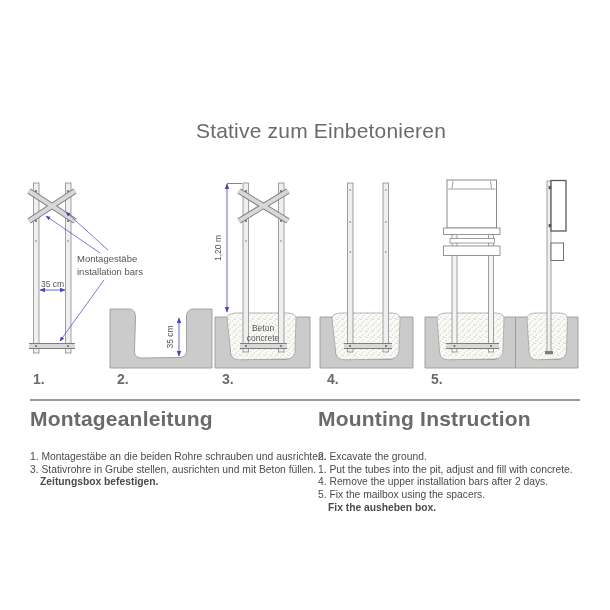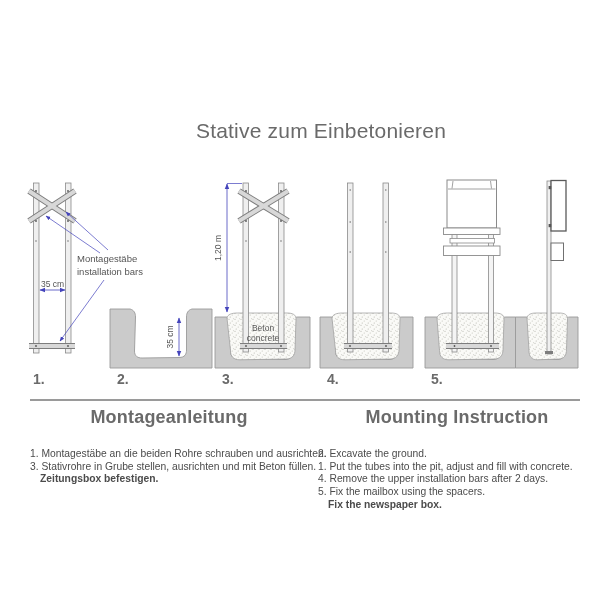--- a/index.html
+++ b/index.html
@@ -10,21 +10,21 @@
   .title{
     position:absolute;top:103px;left:0;width:610px;text-align:center;
     font-size:21px;font-weight:400;color:#6a6a6a;letter-spacing:0.2px;margin:16px;
   }
   .figures-svg{position:absolute;top:0;left:0;}
   .rule{position:absolute;top:399px;left:30px;width:550px;height:1.5px;background:#9a9a9a;}
   .col{position:absolute;top:407px;width:278px;}
   .col-de{left:30px;}
   .col-en{left:318px;}
   .col h2{
-    margin:0 0 20px 0;font-size:18px;font-weight:700;color:#6a6a6a;letter-spacing:0.2px;text-align:center;
+    margin:0 0 20px 0;font-size:21px;font-weight:700;color:#6a6a6a;letter-spacing:0.2px;
   }
   .steps{font-size:10.3px;color:#4b4b4b;line-height:12.7px;}
   .step{white-space:nowrap;}
   .step.indent{padding-left:10px;font-weight:bold;}
   svg text{font-family:"Liberation Sans", sans-serif;}
 </style>
 </head>
 <body>
 
 <div class="page">
@@ -222,17 +222,17 @@
     </div>
   </section>
 
   <section class="col col-en">
     <h2>Mounting Instruction</h2>
     <div class="steps">
       <div class="step">2. Excavate the ground.</div>
       <div class="step">1. Put the tubes into the pit, adjust and fill with concrete.</div>
       <div class="step">4. Remove the upper installation bars after 2 days.</div>
       <div class="step">5. Fix the mailbox using the spacers.</div>
-      <div class="step indent">Fix the newspaper box.</div>
+      <div class="step indent">Fix the ausheben box.</div>
     </div>
   </section>
 
 </div>
 
 </body></html>

